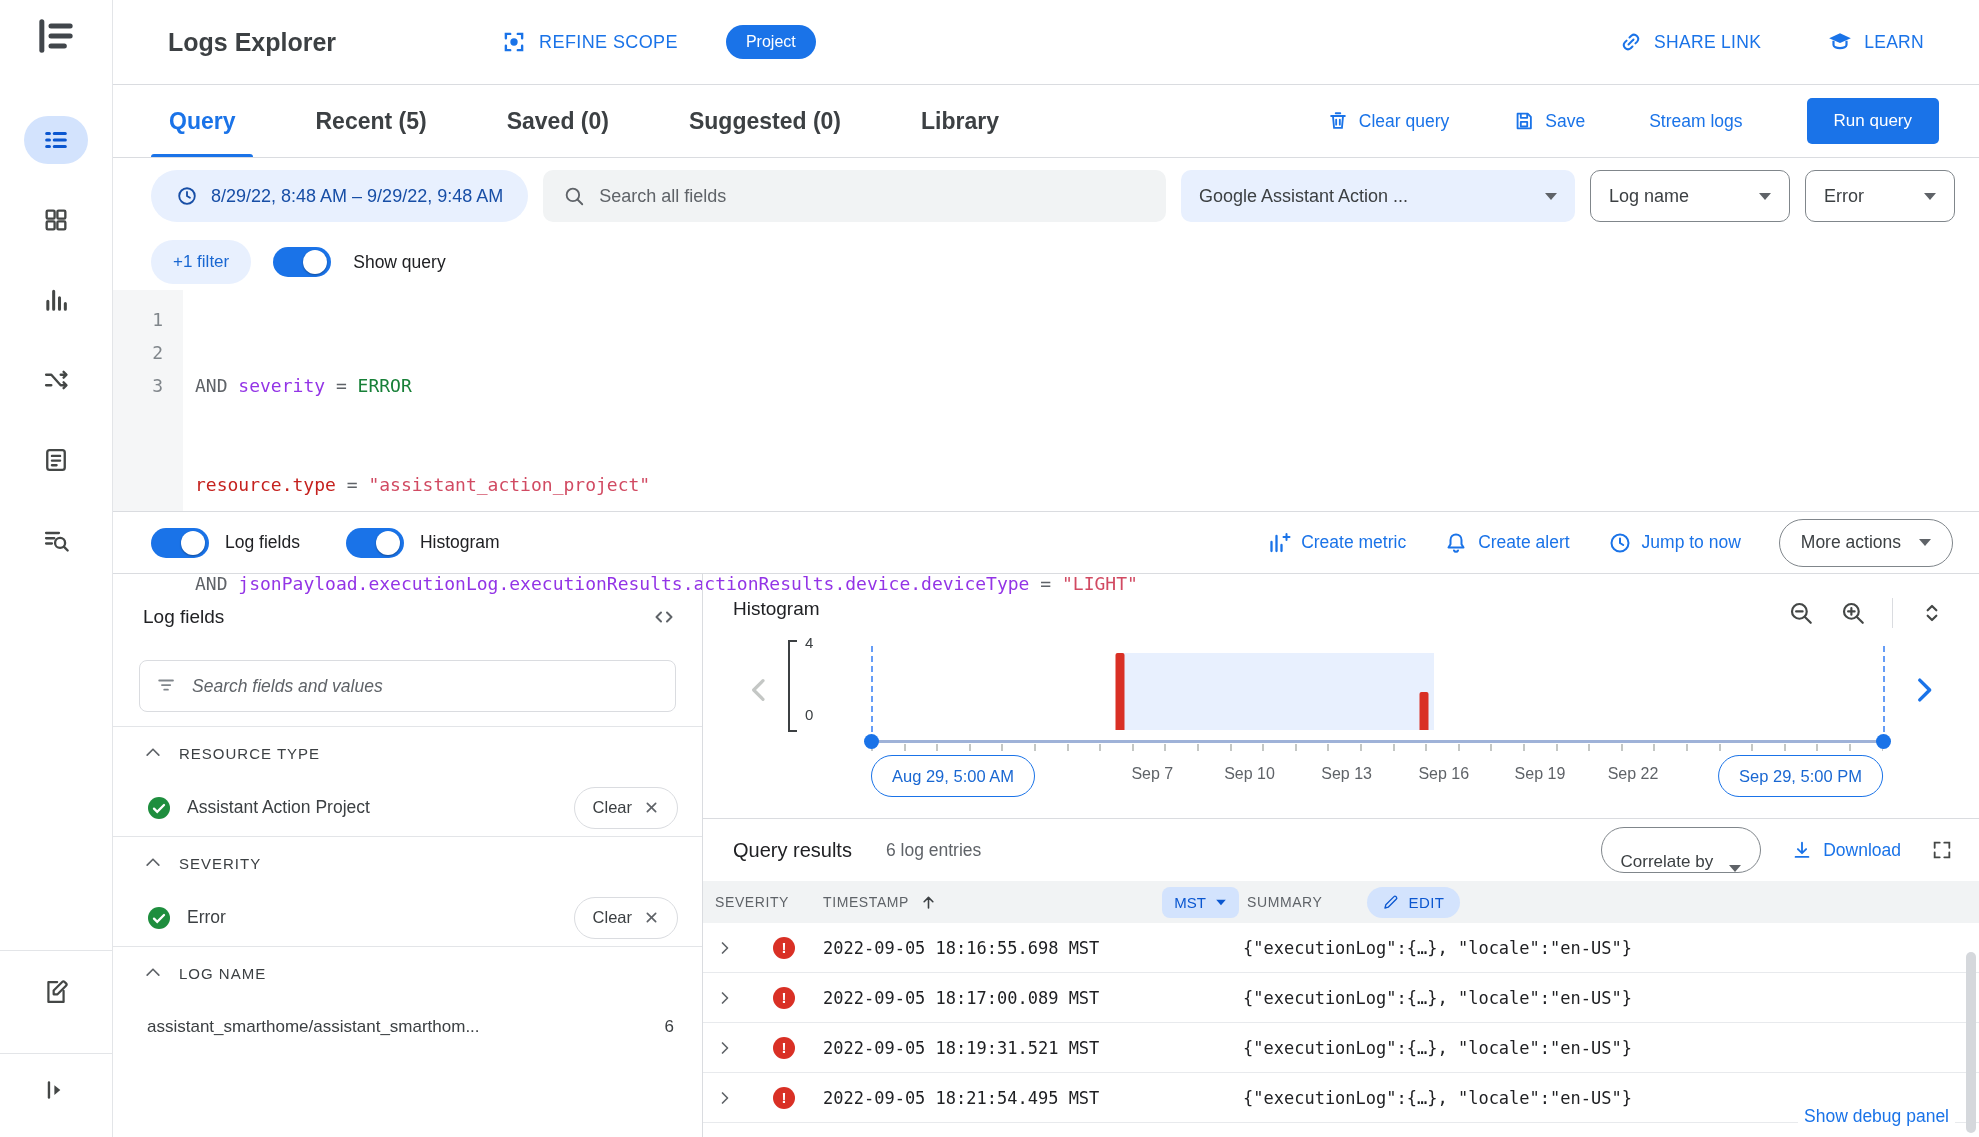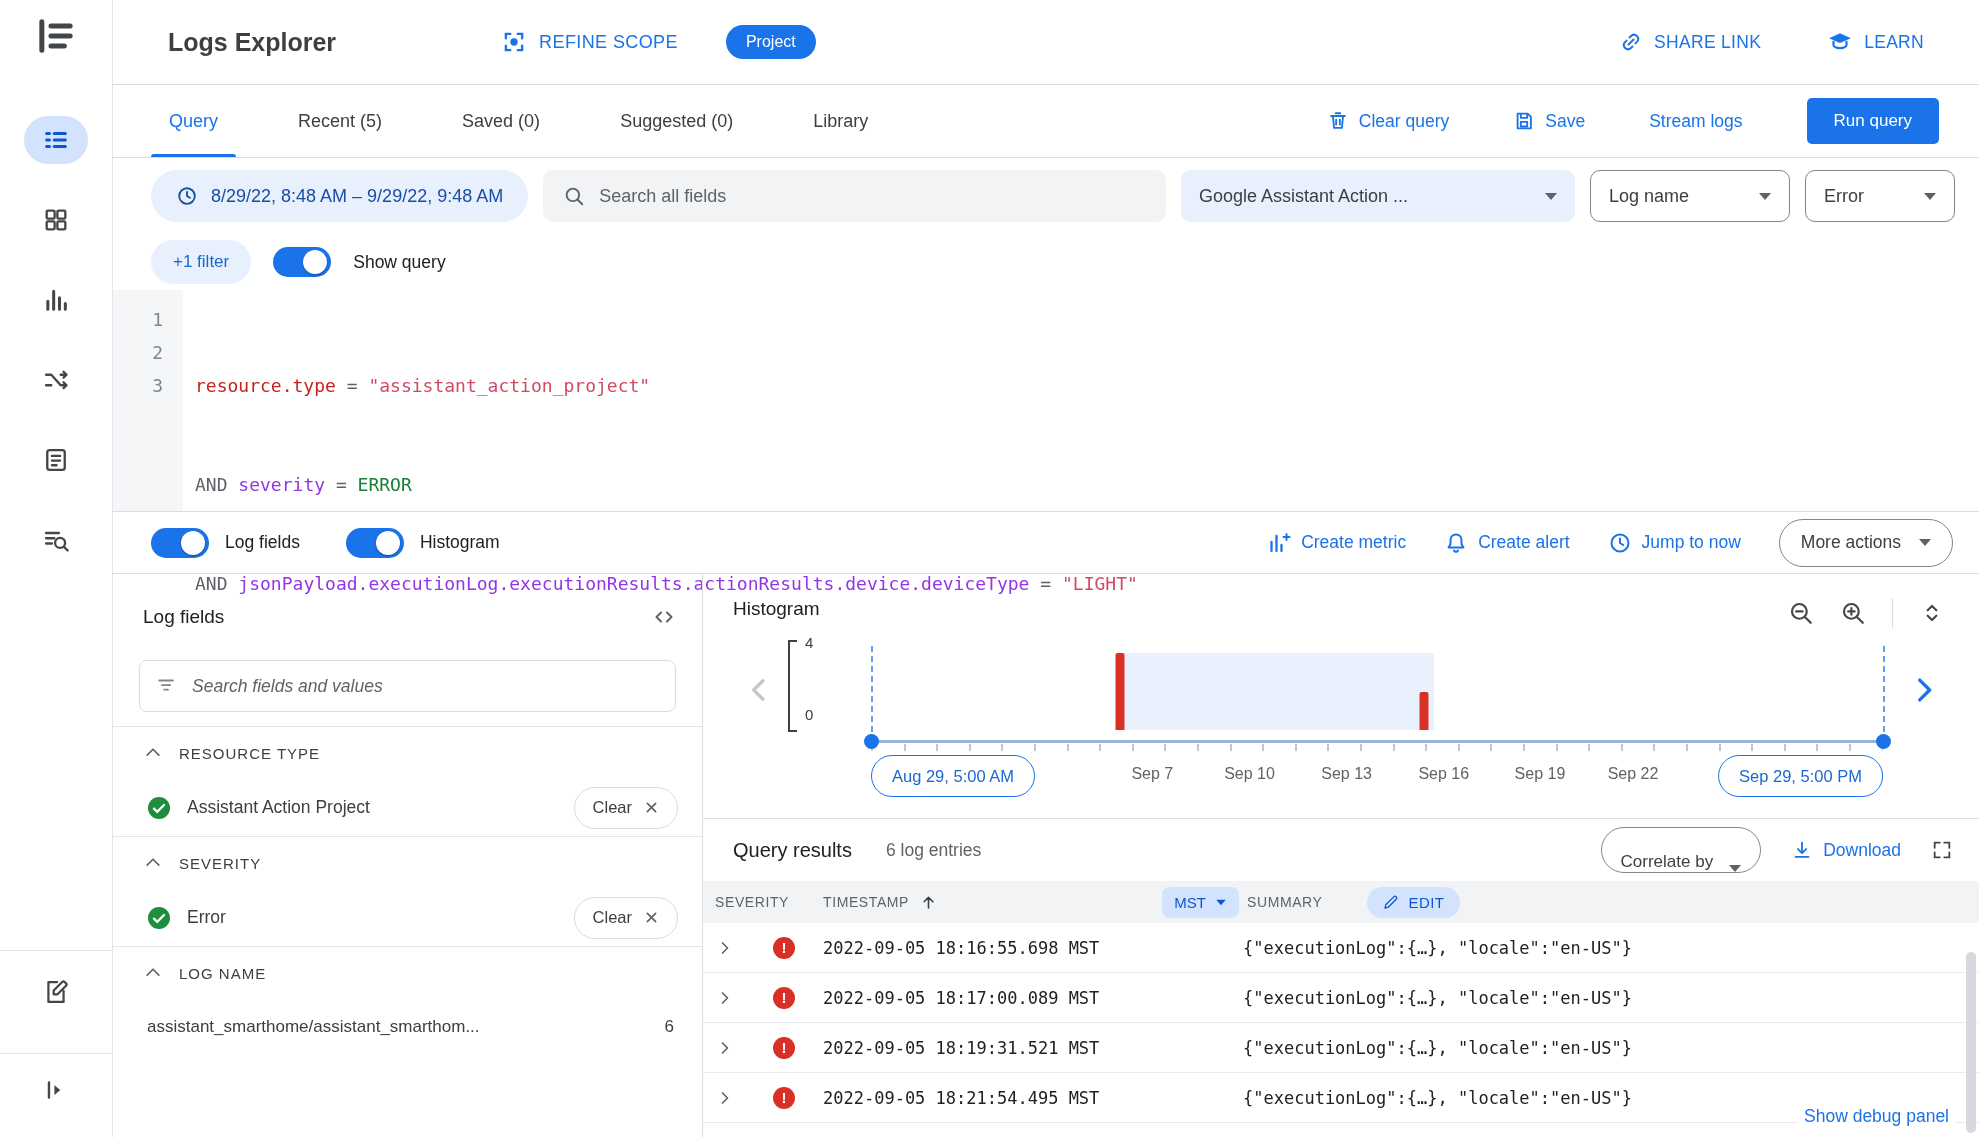--- a/index.html
+++ b/index.html
@@ -20,21 +20,21 @@
   
   .topbar { position:absolute; left:113px; top:0; right:0; height:85px; display:flex; align-items:center; padding:0 55px; border-bottom:1px solid #dadce0; }
   .app-title { font-size:25px; font-weight:700; color:#3c4043; }
   .refine-btn { margin-left:165px; display:flex; align-items:center; gap:12px; color:#1a73e8; font-size:18px; font-weight:500; letter-spacing:.4px; cursor:pointer; }
   .scope-pill { margin-left:48px; background:#1a73e8; color:#fff; font-size:16px; font-weight:500; padding:8px 20px; border-radius:20px; cursor:pointer; }
   .top-right { margin-left:auto; display:flex; align-items:center; gap:66px; }
   .linklike { display:flex; align-items:center; gap:11px; color:#1a73e8; font-size:17.5px; font-weight:500; letter-spacing:.3px; cursor:pointer; }
 
   
   .tabbar { position:absolute; left:113px; top:85px; right:0; height:73px; border-bottom:1px solid #dadce0; display:flex; align-items:stretch; padding:0 40px 0 16px; }
-  .tab { position:relative; padding:0 40px; display:flex; align-items:center; font-size:18px; font-weight:400; color:#3c4043; cursor:pointer; }
+  .tab { position:relative; padding:0 40px; display:flex; align-items:center; font-size:23px; font-weight:700; color:#3c4043; cursor:pointer; }
   .tab.active { color:#1a73e8; }
   .tab.active::after { content:""; position:absolute; left:22px; right:22px; bottom:0; height:3px; background:#1a73e8; border-radius:3px 3px 0 0; }
   .tab-actions { margin-left:auto; display:flex; align-items:center; gap:64px; }
   .act-link { display:flex; align-items:center; gap:10px; color:#1a73e8; font-size:17.5px; font-weight:500; cursor:pointer; white-space:nowrap; }
   .run-btn { background:#1a73e8; color:#fff; border-radius:5px; font-size:17px; font-weight:500; padding:13px 27px; cursor:pointer; }
 
   
   .filters1 { position:absolute; left:113px; top:158px; right:0; height:76px; display:flex; align-items:center; gap:15px; padding:0 24px 0 38px; }
   .time-chip { display:flex; align-items:center; gap:13px; background:#e8f0fe; color:#174ea6; border-radius:26px; height:52px; padding:0 25px; font-size:18px; white-space:nowrap; cursor:pointer; }
   .search-box { flex:1; display:flex; align-items:center; gap:14px; background:#f1f3f4; border-radius:10px; height:52px; padding:0 20px; color:#5f6368; }
@@ -330,22 +330,22 @@
     <span class="tgl-label">Show query</span>
   </div>
 
   <div class="editor">
     <div class="gutter">
       <div>1</div>
       <div>2</div>
       <div>3</div>
     </div>
     <div class="code">
+      <div><span class="tk-kw">AND </span><span class="tk-path">severity</span><span class="tk-op"> = </span><span class="tk-enum">ERROR</span></div>
       <div><span class="tk-field">resource.type</span><span class="tk-op"> = </span><span class="tk-str">"assistant_action_project"</span></div>
-      <div><span class="tk-kw">AND </span><span class="tk-path">severity</span><span class="tk-op"> = </span><span class="tk-enum">ERROR</span></div>
       <div><span class="tk-kw">AND </span><span class="tk-path">jsonPayload.executionLog.executionResults.actionResults.device.deviceType</span><span class="tk-op"> = </span><span class="tk-str">"LIGHT"</span></div>
     </div>
   </div>
 
   <div class="tools">
     <div class="tgl-group">
       <div class="switch"></div>
       <span class="tgl-label">Log fields</span>
     </div>
     <div class="tgl-group">

